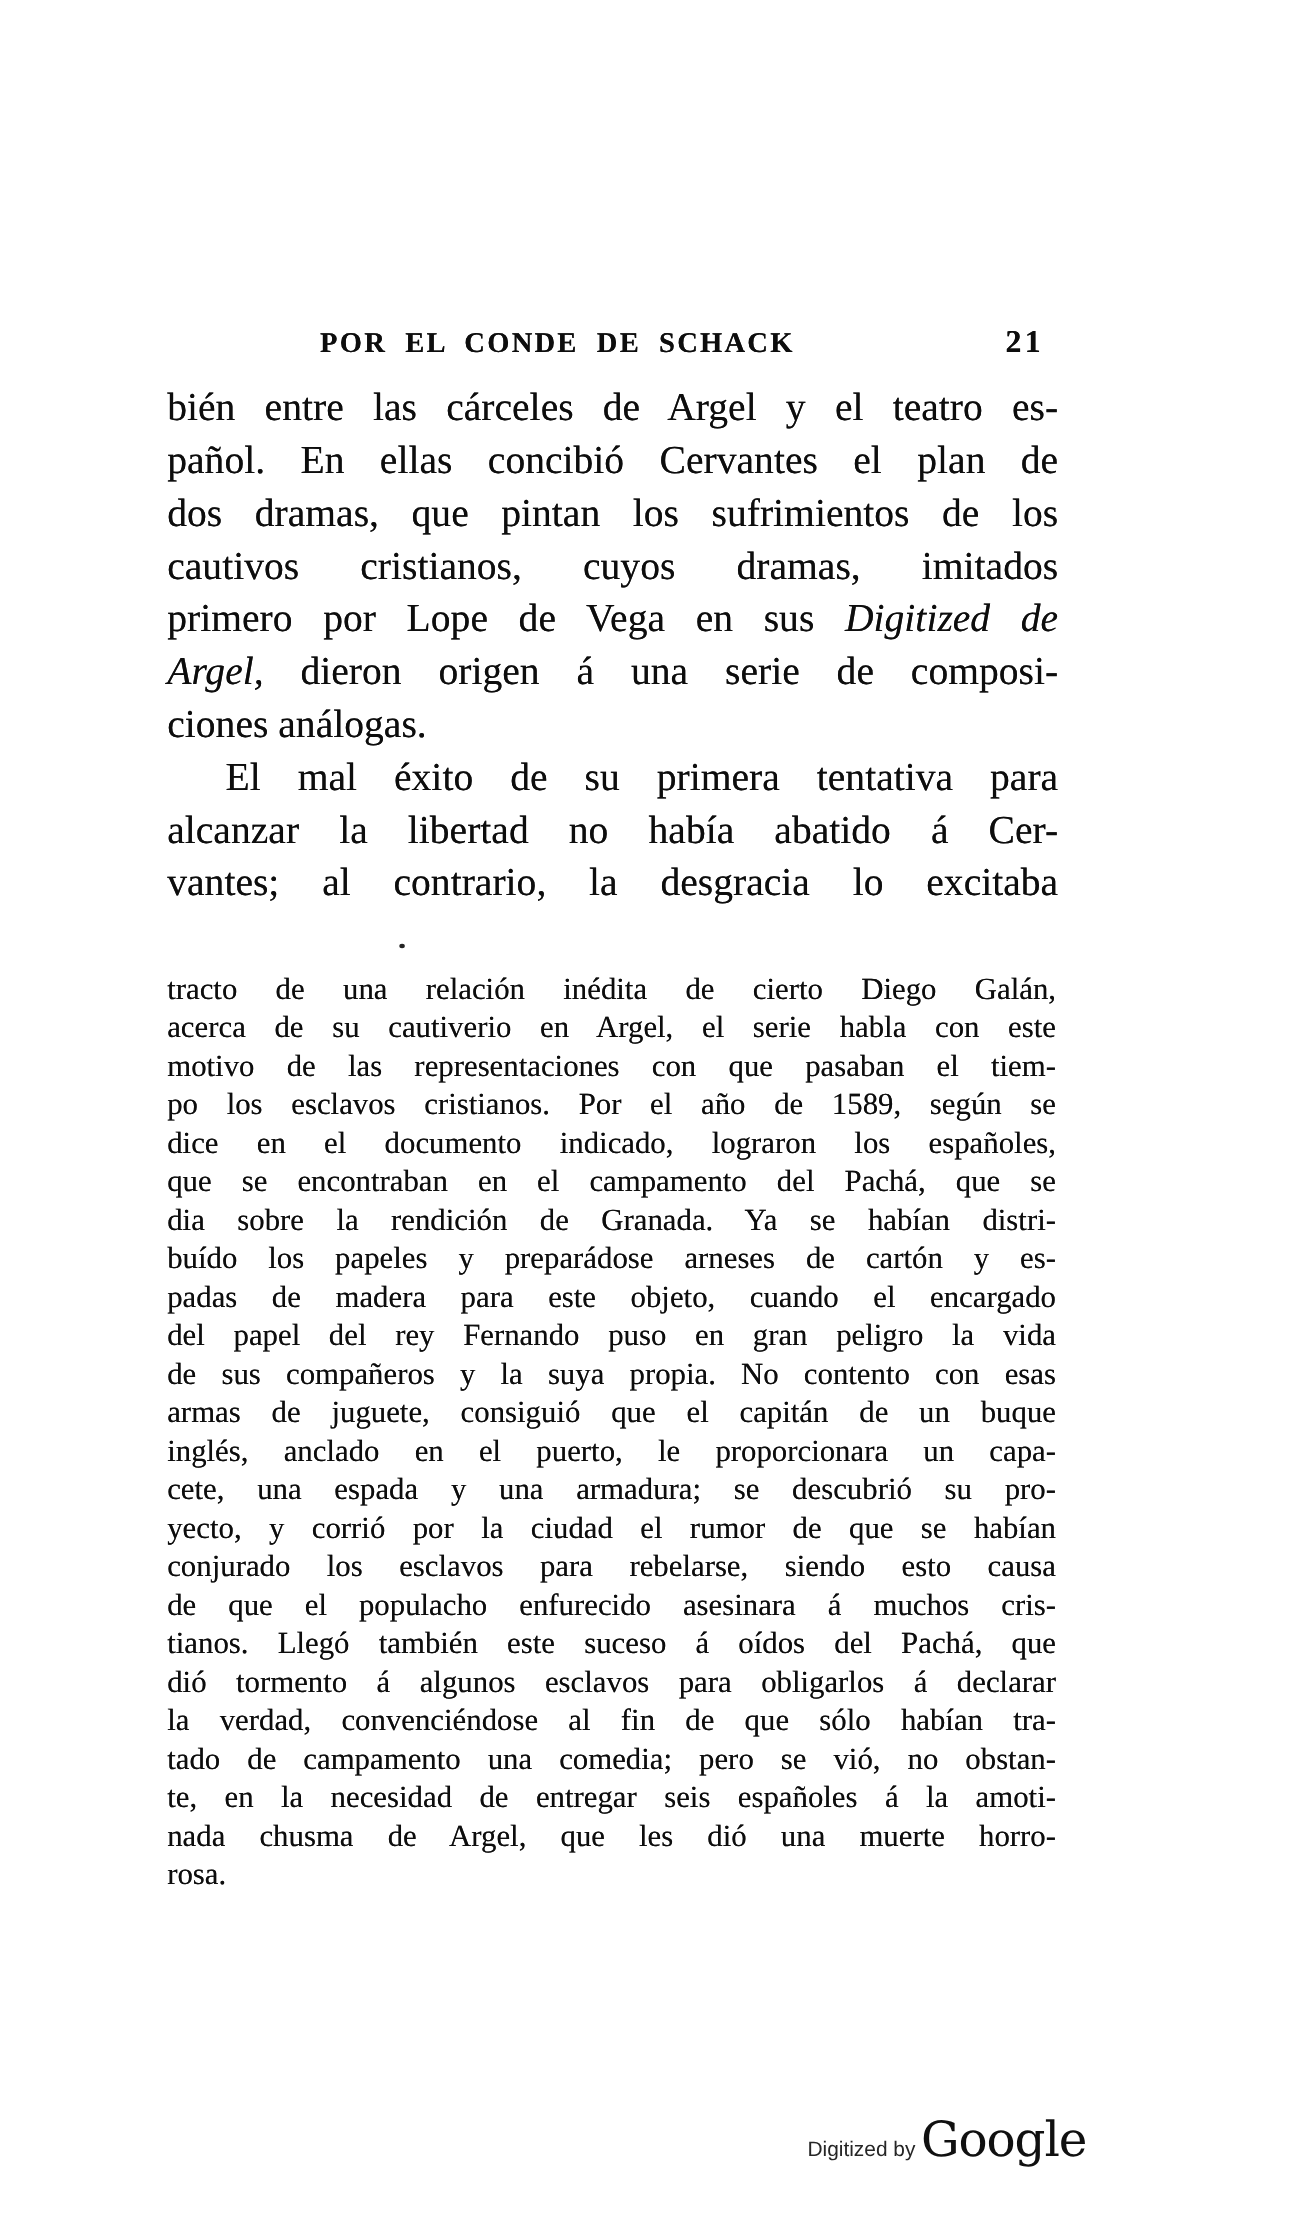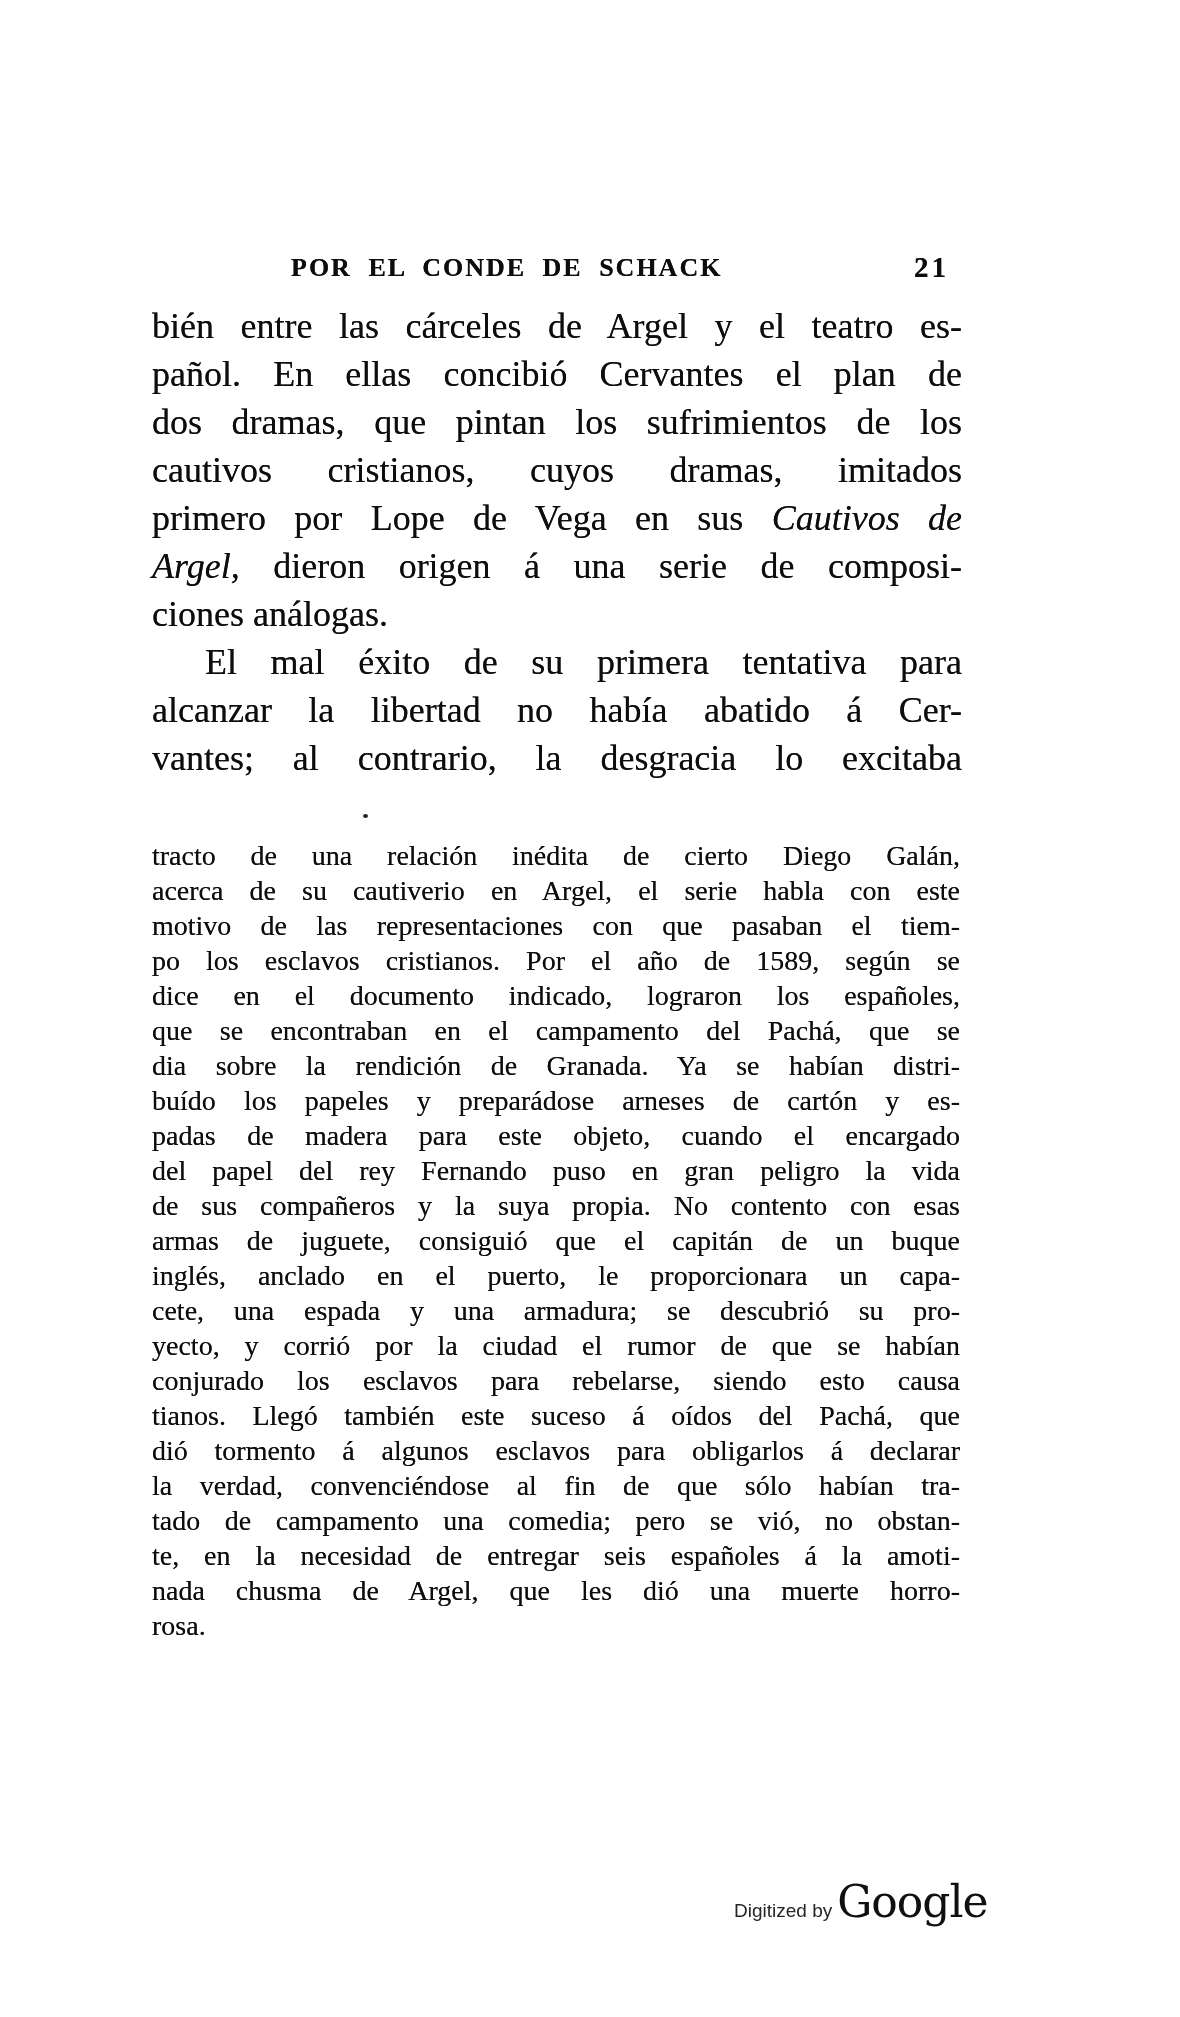--- a/index.html
+++ b/index.html
@@ -12,20 +12,21 @@
     height: 2017px;
     background: #ffffff;
     position: relative;
     overflow: hidden;
     color: #0d0d0d;
     font-family: "Liberation Serif", serif;
   }
   .page {
     position: absolute;
     inset: 0;
+    margin-top: 44px;
   }
   
   .running-title {
     position: absolute;
     left: 291px;
     top: 253px;
     font-size: 26px;
     font-weight: bold;
     letter-spacing: 2px;
     word-spacing: 8px;
@@ -115,21 +116,21 @@
 
   <div class="running-title">POR EL CONDE DE SCHACK</div>
 
   <div class="page-number">21</div>
 
   <div class="main-text">
       <div class="tline j"><span>bién entre las cárceles de Argel y el teatro es-</span></div>
       <div class="tline j"><span>pañol. En ellas concibió Cervantes el plan de</span></div>
       <div class="tline j"><span>dos dramas, que pintan los sufrimientos de los</span></div>
       <div class="tline j"><span>cautivos cristianos, cuyos dramas, imitados</span></div>
-      <div class="tline j"><span>primero por Lope de Vega en sus </span><span class="it">Cautivos de</span></div>
+      <div class="tline j"><span>primero por Lope de Vega en sus </span><span class="it">Digitized de</span></div>
       <div class="tline j"><span class="it">Argel,</span><span> dieron origen á una serie de composi-</span></div>
       <div class="tline"><span>ciones análogas.</span></div>
       <div class="tline j ind"><span>El mal éxito de su primera tentativa para</span></div>
       <div class="tline j"><span>alcanzar la libertad no había abatido á Cer-</span></div>
       <div class="tline j"><span>vantes; al contrario, la desgracia lo excitaba</span></div>
     </div>
 
   <div class="ink-dot"></div>
 
   <div class="footnote">
@@ -142,20 +143,21 @@
       <div class="tline j"><span>dia sobre la rendición de Granada. Ya se habían distri-</span></div>
       <div class="tline j"><span>buído los papeles y preparádose arneses de cartón y es-</span></div>
       <div class="tline j"><span>padas de madera para este objeto, cuando el encargado</span></div>
       <div class="tline j"><span>del papel del rey Fernando puso en gran peligro la vida</span></div>
       <div class="tline j"><span>de sus compañeros y la suya propia. No contento con esas</span></div>
       <div class="tline j"><span>armas de juguete, consiguió que el capitán de un buque</span></div>
       <div class="tline j"><span>inglés, anclado en el puerto, le proporcionara un capa-</span></div>
       <div class="tline j"><span>cete, una espada y una armadura; se descubrió su pro-</span></div>
       <div class="tline j"><span>yecto, y corrió por la ciudad el rumor de que se habían</span></div>
       <div class="tline j"><span>conjurado los esclavos para rebelarse, siendo esto causa</span></div>
+      <div class="tline j"><span>de que el populacho enfurecido asesinara á muchos cris-</span></div>
       <div class="tline j"><span>tianos. Llegó también este suceso á oídos del Pachá, que</span></div>
       <div class="tline j"><span>dió tormento á algunos esclavos para obligarlos á declarar</span></div>
       <div class="tline j"><span>la verdad, convenciéndose al fin de que sólo habían tra-</span></div>
       <div class="tline j"><span>tado de campamento una comedia; pero se vió, no obstan-</span></div>
       <div class="tline j"><span>te, en la necesidad de entregar seis españoles á la amoti-</span></div>
       <div class="tline j"><span>nada chusma de Argel, que les dió una muerte horro-</span></div>
       <div class="tline"><span>rosa.</span></div>
     </div>
 
   <div class="watermark">

